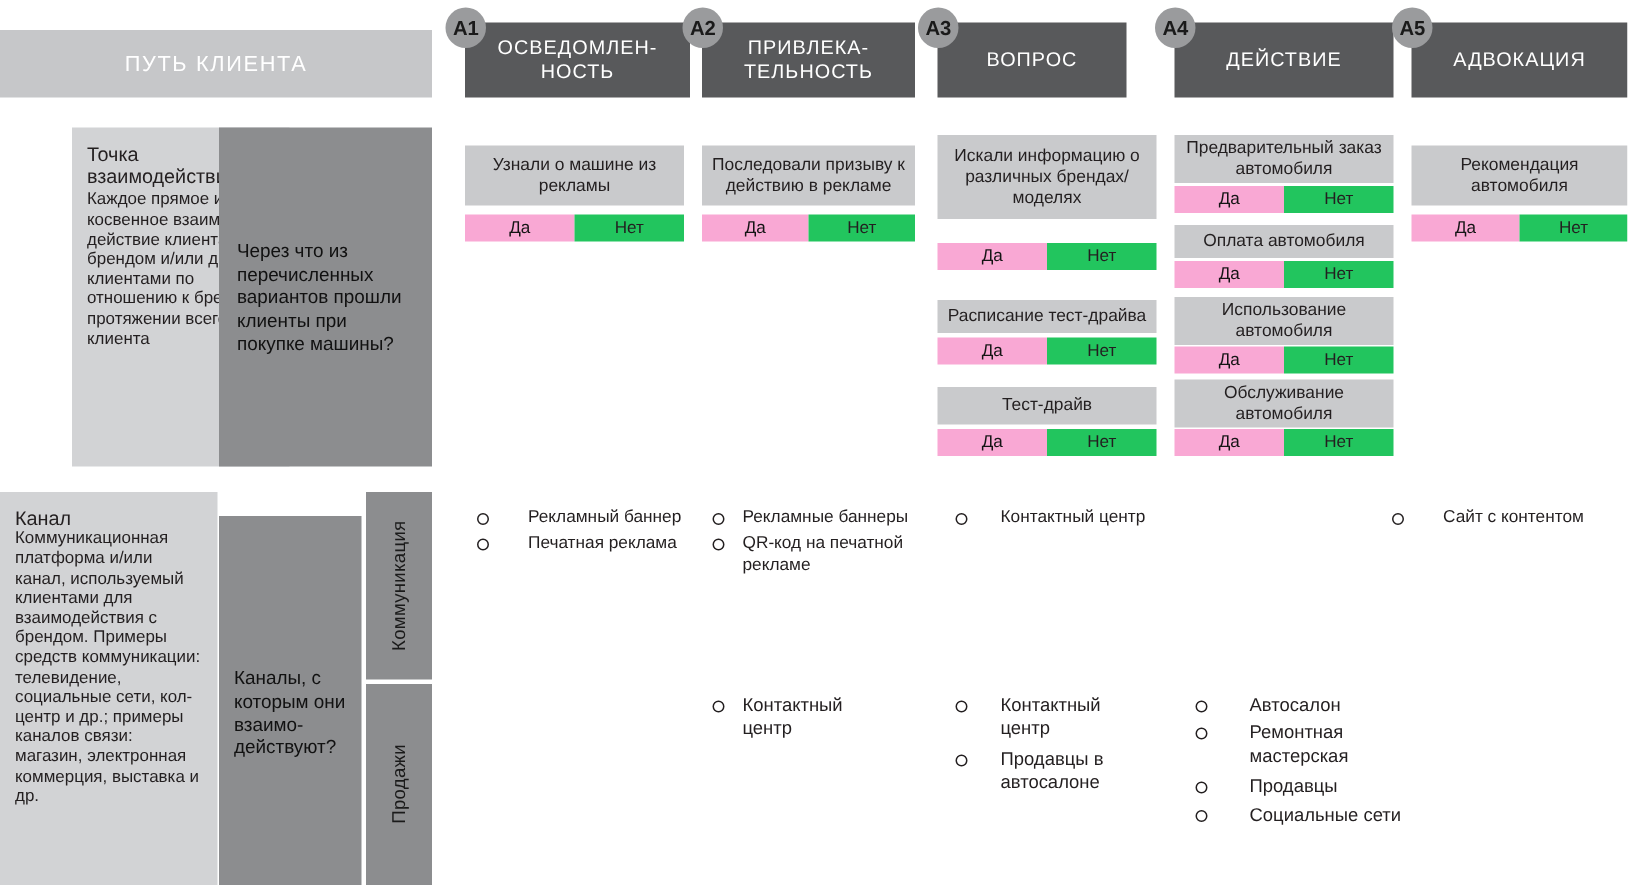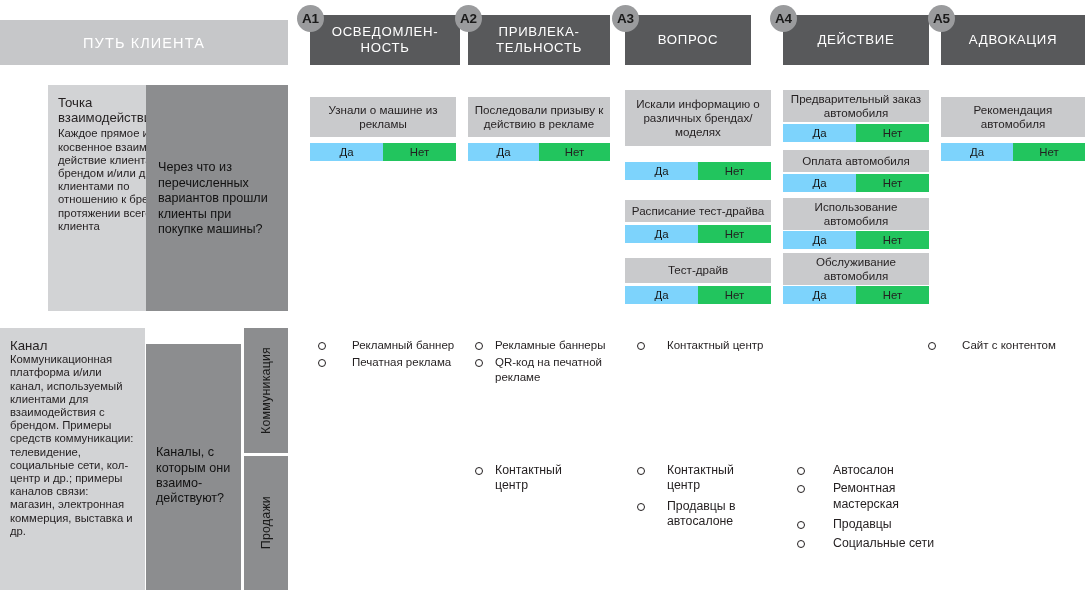--- a/index.html
+++ b/index.html
@@ -52,21 +52,21 @@
     top:5px;z-index:5;
   }
 
   
   .tp-label{
     background:#c9cacc;color:#231f20;
     display:flex;align-items:center;justify-content:center;text-align:center;
     font-size:11.6px;line-height:14.2px;padding:2px 4px;
   }
   .yn{height:18px;display:flex;}
-  .yn .yes{background:#7dd3fc;color:#151515;}
+  .yn .yes{background:#f9a8d4;color:#151515;}
   .yn .no{background:#22c55e;color:#231f20;}
   .yn div{
     display:flex;align-items:center;justify-content:center;
     font-size:11.4px;line-height:18px;
   }
 
   
   .bullet-col{font-size:11.5px;line-height:14.4px;color:#231f20;}
   .bullet{display:flex;margin-bottom:3px;}
   .bullet .dot{

